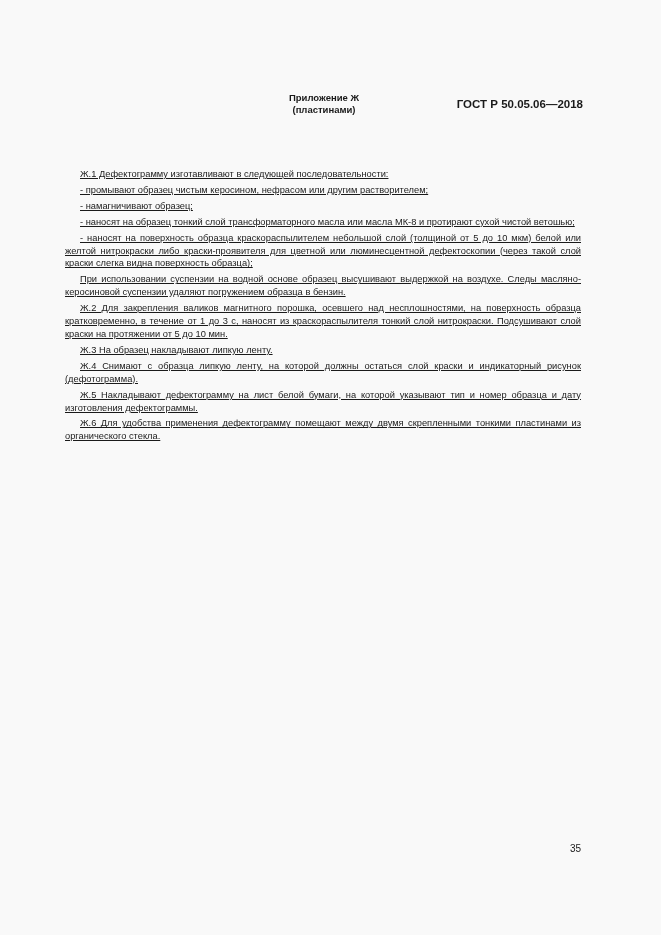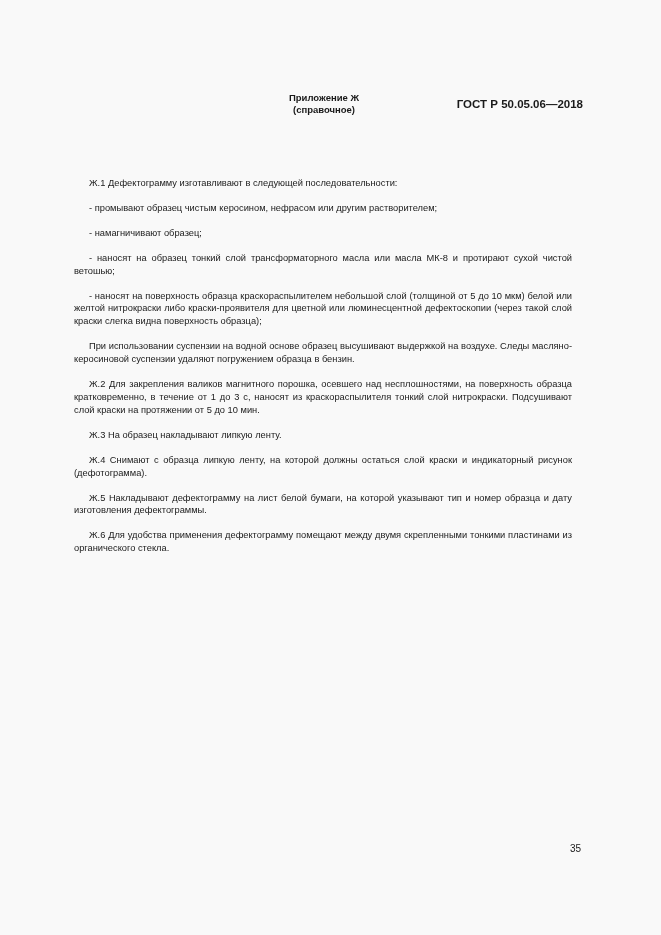--- a/index.html
+++ b/index.html
@@ -53,39 +53,40 @@
     .body-text {
       position: absolute;
       top: 165px;
       left: 62px;
       width: 522px;
       font-size: 9.3px;
       line-height: 12.9px;
       text-align: justify;
     }
     .body-text p {
-      margin: 12px;
+      margin: 3px;
       text-indent: 15px;
+      text-decoration: underline;
     }
     .page-number {
       position: absolute;
       top: 843px;
       left: 570px;
       font-size: 10px;
     }
   </style>
 </head>
 <body>
 
 <div class="page">
   <div class="doc-code">ГОСТ Р 50.05.06—2018</div>
 
   <div class="appendix">
     <div>Приложение Ж</div>
-    <div>(справочное)</div>
+    <div>(пластинами)</div>
   </div>
 
 
   <div class="body-text">
     <p>Ж.1 Дефектограмму изготавливают в следующей последовательности:</p>
     <p>- промывают образец чистым керосином, нефрасом или другим растворителем;</p>
     <p>- намагничивают образец;</p>
     <p>- наносят на образец тонкий слой трансформаторного масла или масла МК-8 и протирают сухой чистой ветошью;</p>
     <p>- наносят на поверхность образца краскораспылителем небольшой слой (толщиной от 5 до 10 мкм) белой или желтой нитрокраски либо краски-проявителя для цветной или люминесцентной дефектоскопии (через такой слой краски слегка видна поверхность образца);</p>
     <p>При использовании суспензии на водной основе образец высушивают выдержкой на воздухе. Следы масляно-керосиновой суспензии удаляют погружением образца в бензин.</p>

